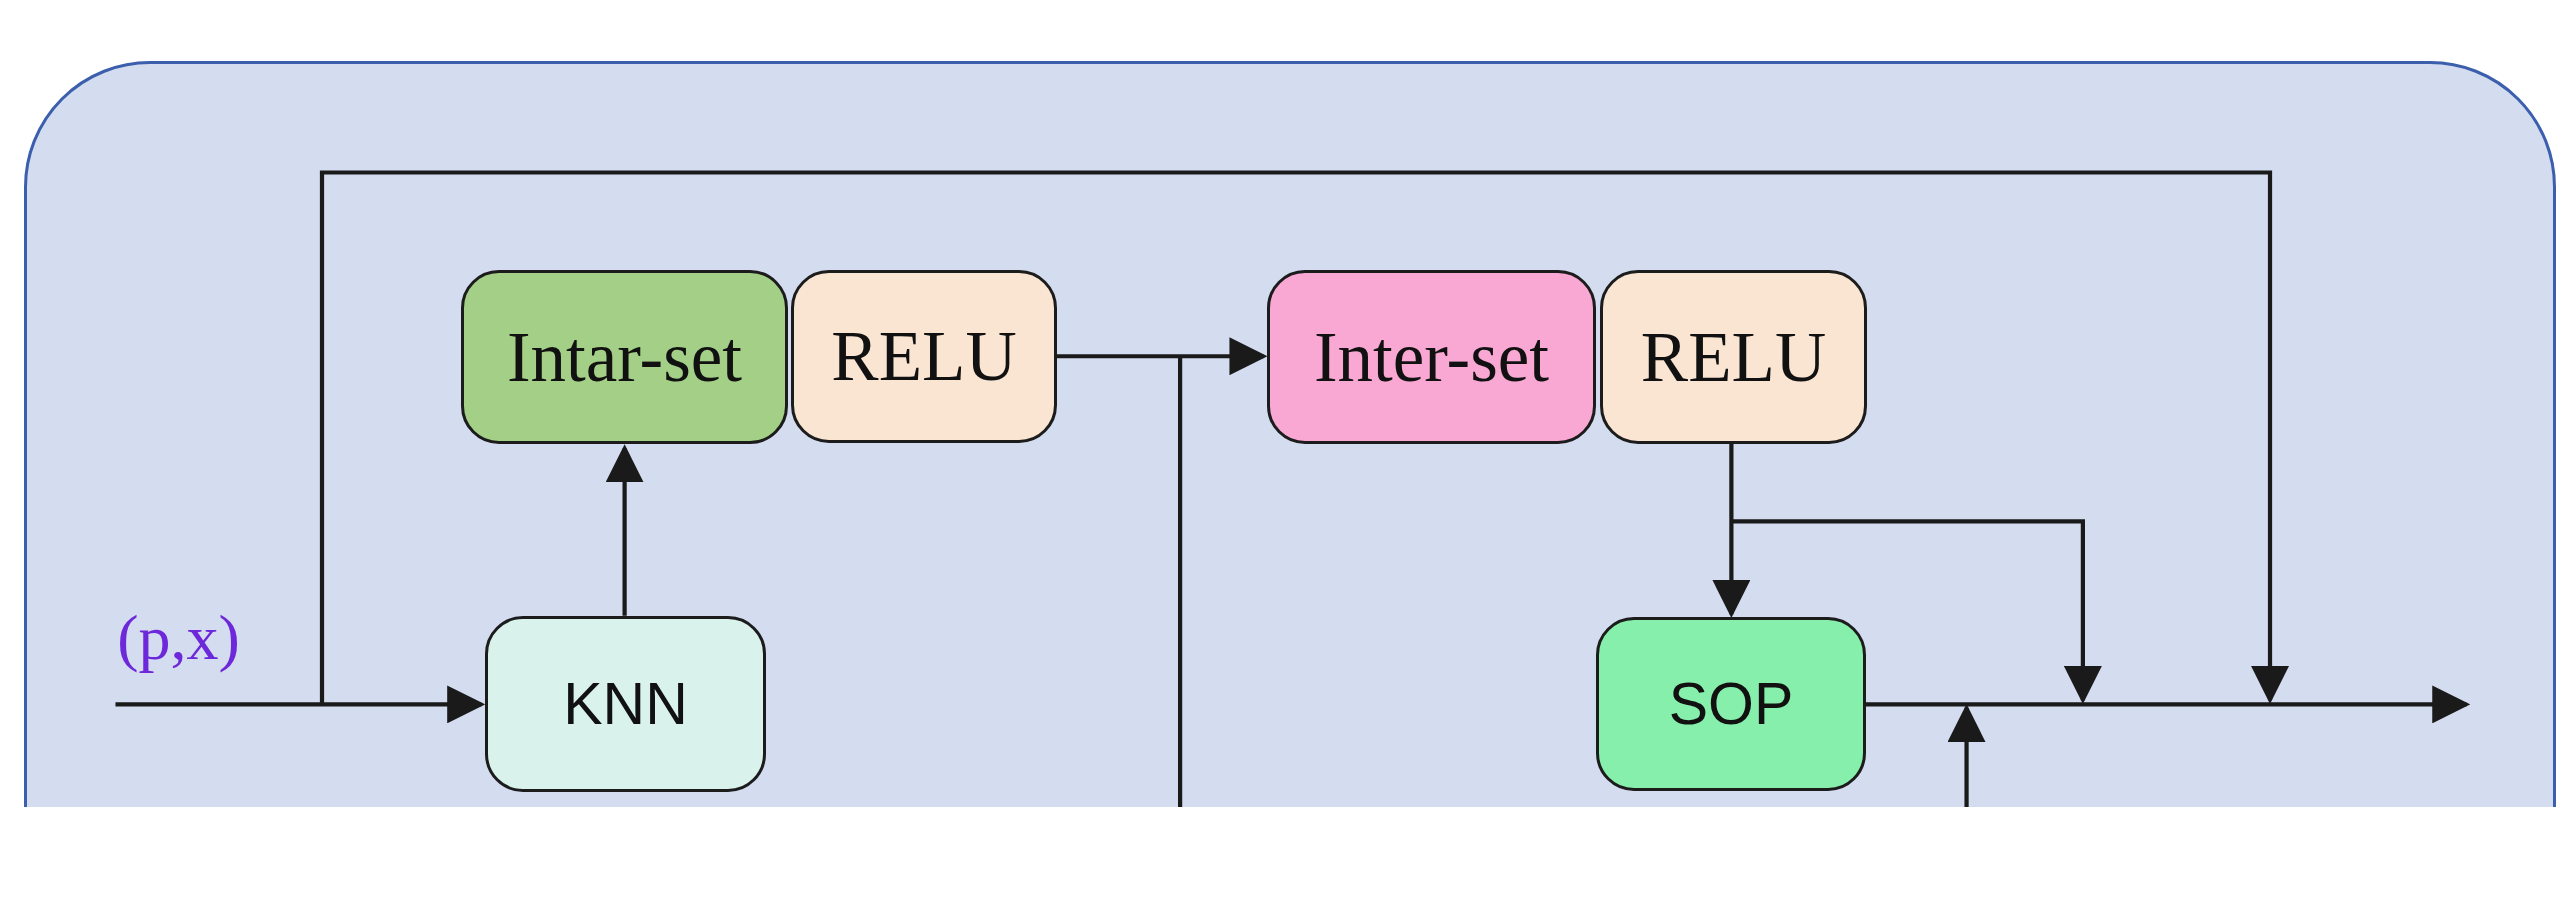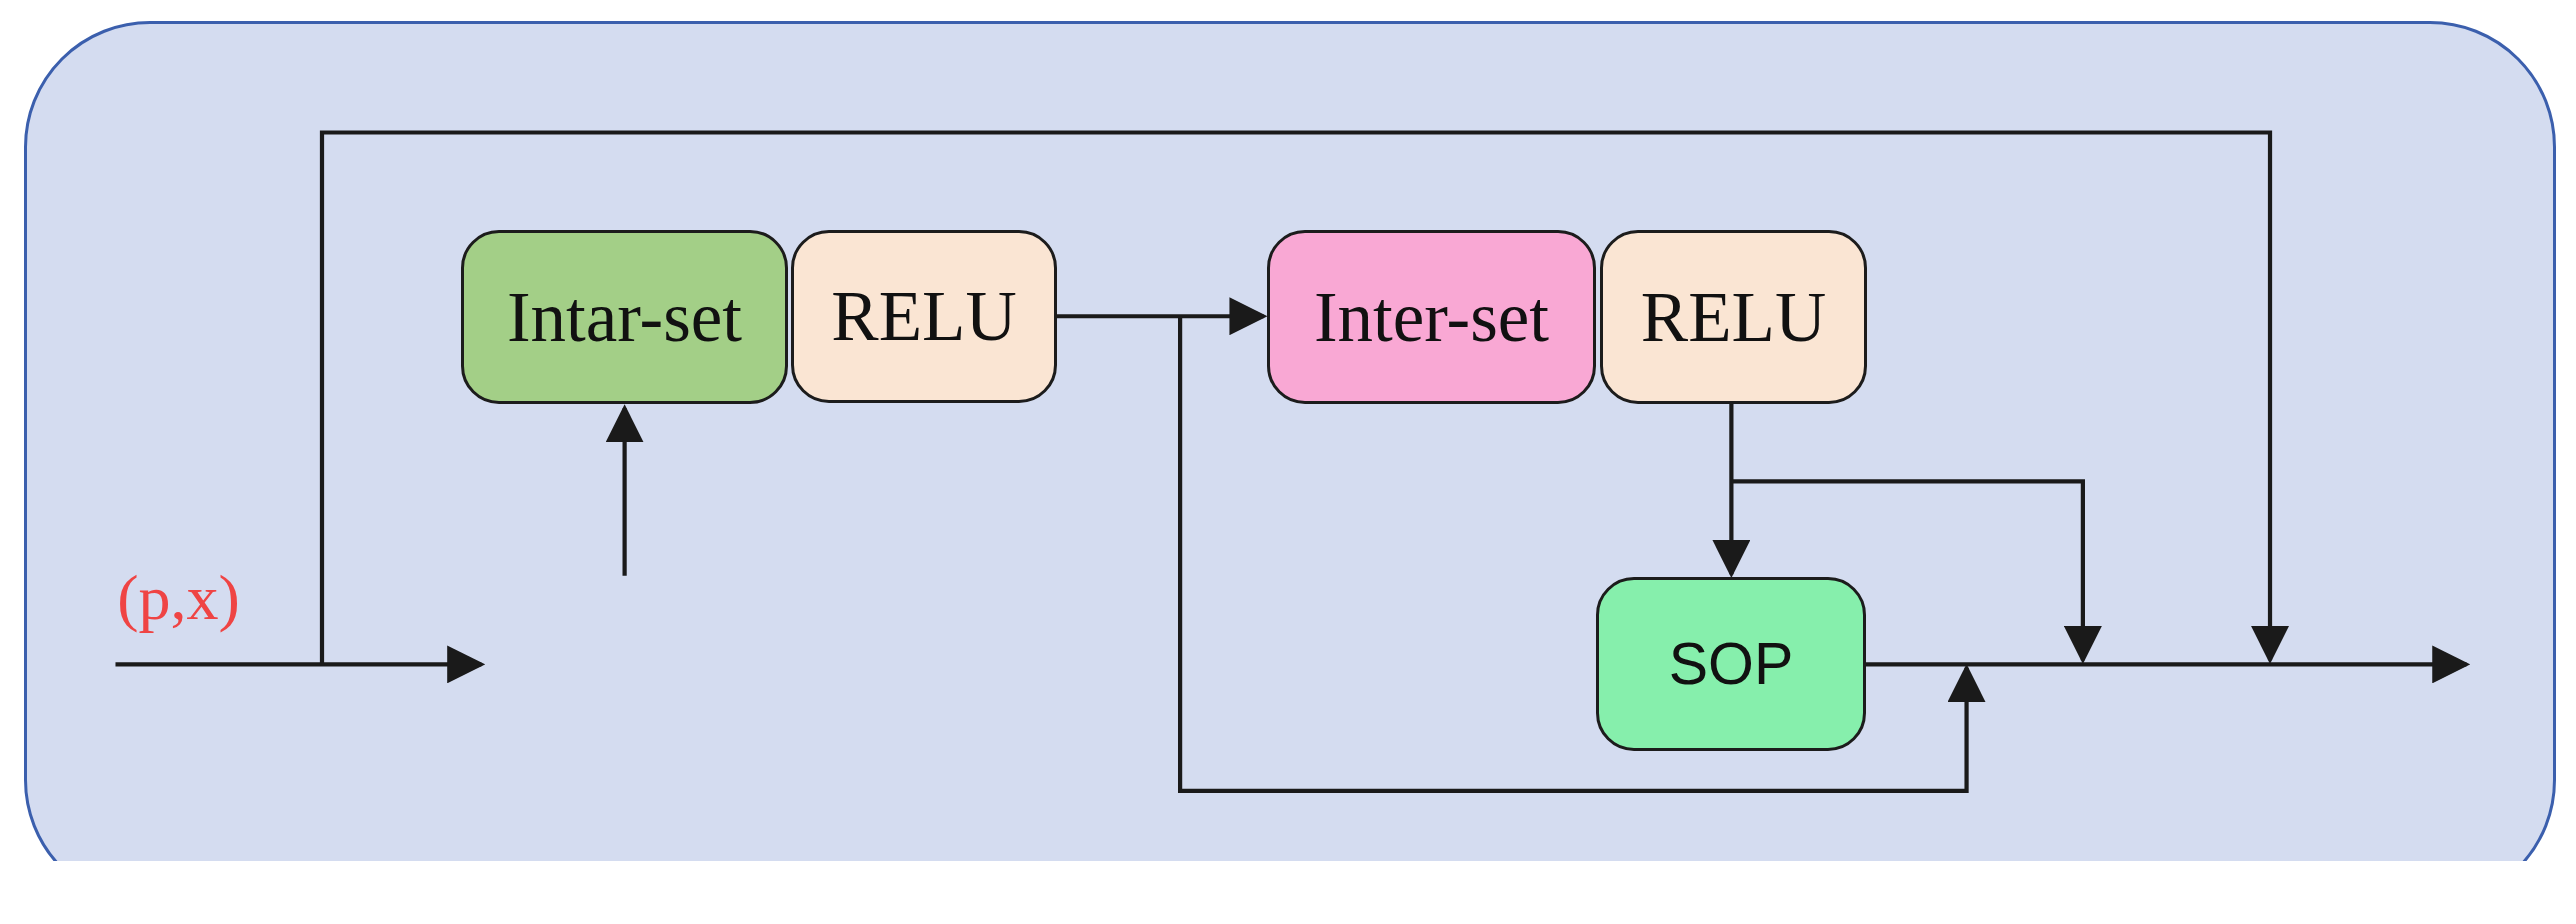--- a/index.html
+++ b/index.html
@@ -4,23 +4,24 @@
 <style>
   html, body {
     margin: 0;
     padding: 0;
     background: #ffffff;
     font-family: "Liberation Serif", serif;
   }
   #stage {
     position: relative;
     width: 2576px;
-    height: 861px;
+    height: 767px;
     background: #ffffff;
     overflow: hidden;
+    margin-top: 40px;
   }
   
   .panel {
     position: absolute;
     left: 23.6px;
     top: 21px;
     width: 2532px;
     height: 885px;
     background: var(--panel-bg, #d4dcf0);
     border: 3.4px solid var(--panel-border, #3b5fad);
@@ -60,21 +61,21 @@
   #node-inter { left: 1267px; top: 230px; width: 329px; height: 174px; }
   #node-relu2 { left: 1600px; top: 230px; width: 267px; height: 174px; }
   #node-knn   { left: 485px;  top: 576px; width: 281px; height: 176px; }
   #node-sop   { left: 1596px; top: 577px; width: 270px; height: 174px; }
 
   
   .io-label {
     position: absolute;
     font-family: "Liberation Serif", serif;
     font-size: 64px;
-    color: #ef4444;
+    color: #6d28d9;
     text-align: center;
     width: 253px;
     line-height: 1;
   }
   #label-input  { left: 52px;   top: 566px; }
   #label-output { left: 2276px; top: 572px; }
 </style>
 </head>
 <body>
 
@@ -115,20 +116,23 @@
   </div>
 
   <div id="node-inter" class="node serif-label" style="background-color: #f9a8d4;">
     <span>Inter-set</span>
   </div>
 
   <div id="node-relu2" class="node serif-label" style="background-color: rgb(250, 229, 211);">
     <span>RELU</span>
   </div>
 
+  <div id="node-knn" class="node sans-label" style="background-color: rgb(217, 242, 236);">
+    <span>KNN</span>
+  </div>
 
   <div id="node-sop" class="node sans-label" style="background-color: #86efac;">
     <span>SOP</span>
   </div>
 
   <div id="label-input" class="io-label">(p,x)</div>
 
 
 </div>
 

